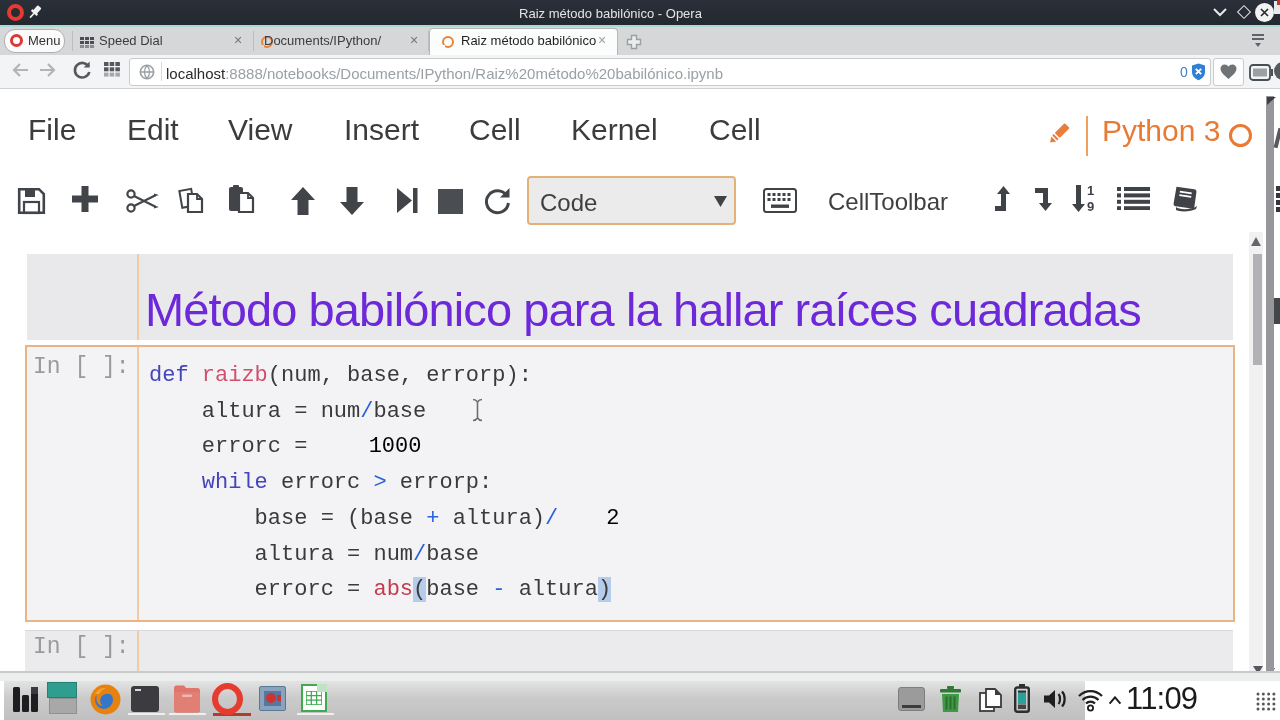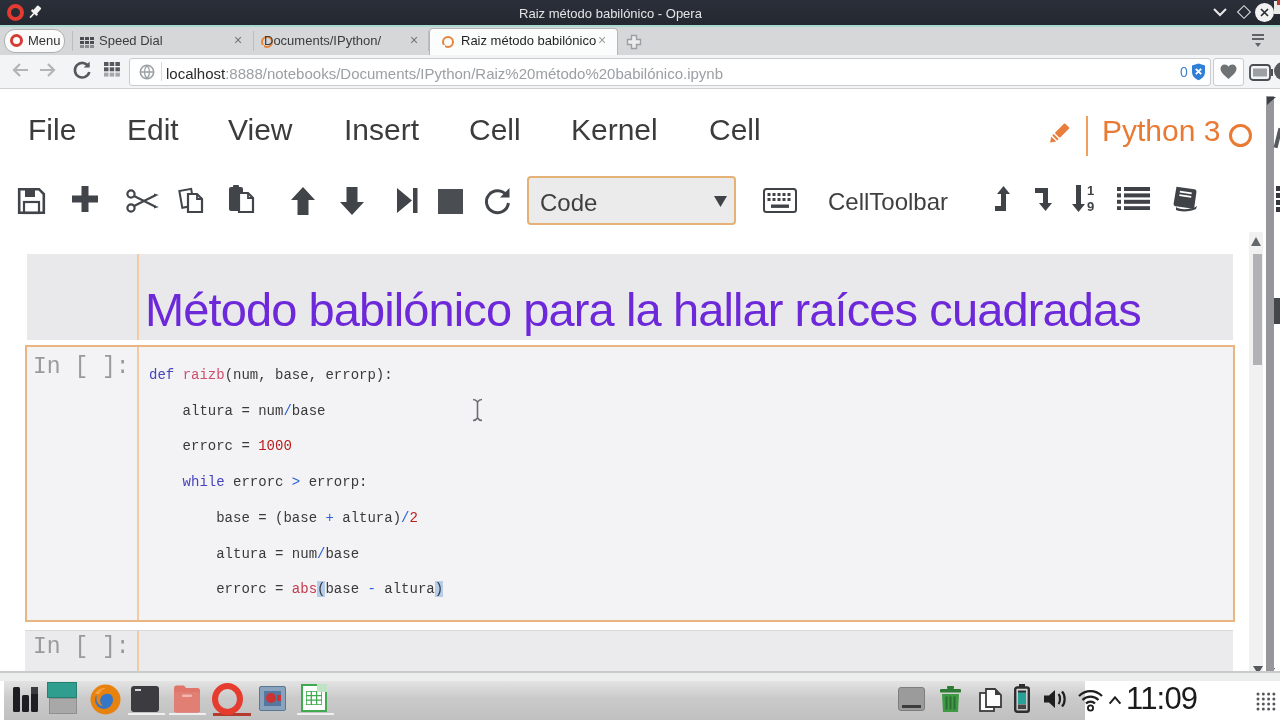--- a/index.html
+++ b/index.html
@@ -40,22 +40,22 @@
   #codesel{left:527px;top:176px;width:205px;height:45px;background:#ebebec;
     border:2px solid #e5b176;border-radius:4px;}
   
   .vline{position:absolute;width:2px;background:#f0cba3;}
   #hcell{left:27px;top:254px;width:1206px;height:86px;background:#e9e9eb;}
   #h1t{position:absolute;left:118px;top:28px;font-size:47px;letter-spacing:-0.9px;color:#6d28d9;white-space:nowrap;}
   #cell1{left:25px;top:345px;width:1206px;height:273px;background:#f3f3f5;border:2px solid #e9b583;}
   #cell2{left:25px;top:630px;width:1208px;height:42px;background:#ebebed;border-top:1px solid #d8d8da;}
   .prompt{position:absolute;font-family:"Liberation Mono",monospace;font-size:23px;color:#9a9a9c;white-space:pre;}
   #code{position:absolute;left:122px;top:11px;font-family:"Liberation Mono",monospace;
-        font-size:14px;line-height:35.7px;color:#3a3a3a;white-space:pre;}
-  .kw{color:#4644bb;} .fn{color:#d14f6d;} .op{color:#2b62d9;} .nb{color:#b91c1c;}
+        font-size:22px;line-height:35.7px;color:#3a3a3a;white-space:pre;}
+  .kw{color:#4644bb;} .fn{color:#d14f6d;} .op{color:#2b62d9;} .nb{color:#000000;margin-left:48px;}
   .bi{color:#c23b4e;margin-top:36px;} .mb{background:#b5cdea;}
   
   #nb-sb{left:1249px;top:232px;width:14px;height:444px;background:#f1f1f2;}
   #nb-thumb{left:1253px;top:254px;width:9px;height:111px;background:#b2b2b6;}
   #win-sb{left:1266px;top:96px;width:8px;height:582px;background:#97979b;}
   
   #botline{left:0;top:671px;width:1280px;height:2px;background:#c9cacc;}
   #botedge{left:0;top:673px;width:1280px;height:8px;background:#eceded;}
   #taskbar{left:4px;top:681px;width:1081px;height:39px;
            background:linear-gradient(#e3e3e3,#cacaca 45%,#c0c0c0);}

